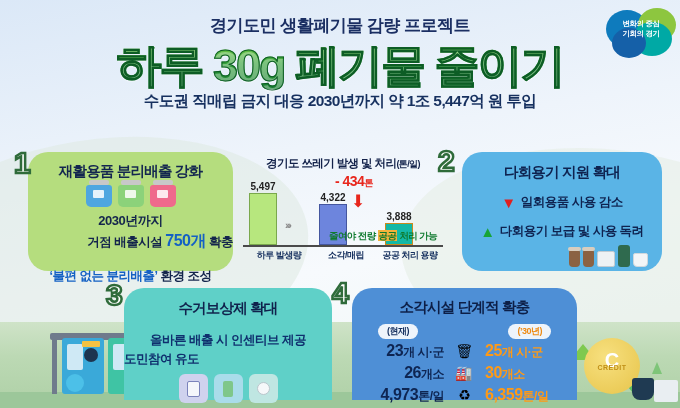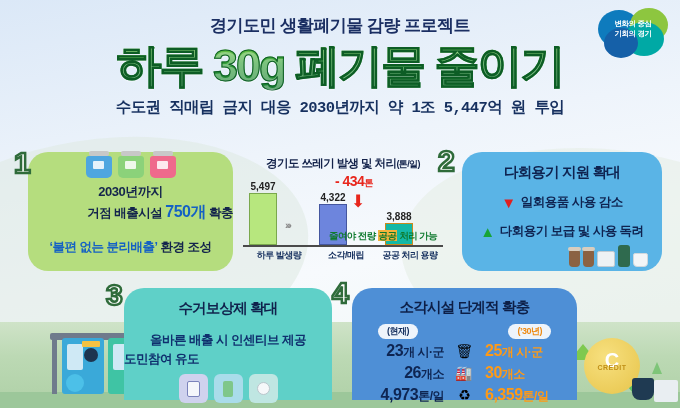--- a/index.html
+++ b/index.html
@@ -22,24 +22,24 @@
   .hdr{position:absolute;left:0;right:0;top:14px;text-align:center;z-index:5;}
   .kicker{font-size:17px;font-weight:bold;color:#1b2f63;letter-spacing:-.5px;}
   .headline{
     margin-top:5px;font-size:45px;font-weight:bold;letter-spacing:-2px;
     background:linear-gradient(180deg,#7fd14a 0%,#35a23a 45%,#137a30 100%);
     -webkit-background-clip:text;background-clip:text;color:transparent;
     -webkit-text-stroke:1px #0d5d25;
     text-shadow:0 2px 0 rgba(255,255,255,.35);
     line-height:1.05;
   }
-  .subline{margin-top:8px;font-size:15.5px;font-weight:bold;color:#16305f;letter-spacing:-.6px;font-family:Liberation Mono, monospace;}
-
-  
-  .bi{position:absolute;right:10px;top:6px;width:74px;height:52px;z-index:6;}
+  .subline{margin-top:2px;font-size:15.5px;font-weight:bold;color:#16305f;letter-spacing:-.6px;}
+
+  
+  .bi{position:absolute;right:2px;top:6px;width:74px;height:52px;z-index:6;}
   .bi .b{position:absolute;border-radius:50%;}
   .bi .b1{left:2px;top:4px;width:42px;height:38px;background:#0e7bbd;}
   .bi .b2{right:2px;top:2px;width:38px;height:34px;background:#8dc63f;}
   .bi .b3{right:6px;bottom:2px;width:40px;height:34px;background:#00a9a5;}
   .bi .b4{left:8px;bottom:0px;width:34px;height:30px;background:#1560a8;}
   .bi .bitxt{position:absolute;left:0;right:0;top:13px;text-align:center;color:#fff;
     font-size:7.5px;font-weight:bold;line-height:1.35;letter-spacing:-.4px;z-index:2;}
 
   
   .card{position:absolute;border-radius:20px;z-index:4;}
@@ -187,20 +187,21 @@
       <span class="b b3"></span>
       <span class="b b4"></span>
     <div class="bitxt">
       <div>변화의 중심</div>
       <div>기회의 경기</div>
     </div>
   </div>
 
   <div class="badge" id="badge1">1</div>
   <div class="card" id="card1">
+    <div class="c-title">재활용품 분리배출 강화</div>
     <div class="bins">
       <span class="bin b1">
           <i></i>
         </span>
         <span class="bin b2">
           <i></i>
         </span>
         <span class="bin b3">
           <i></i>
         </span>

